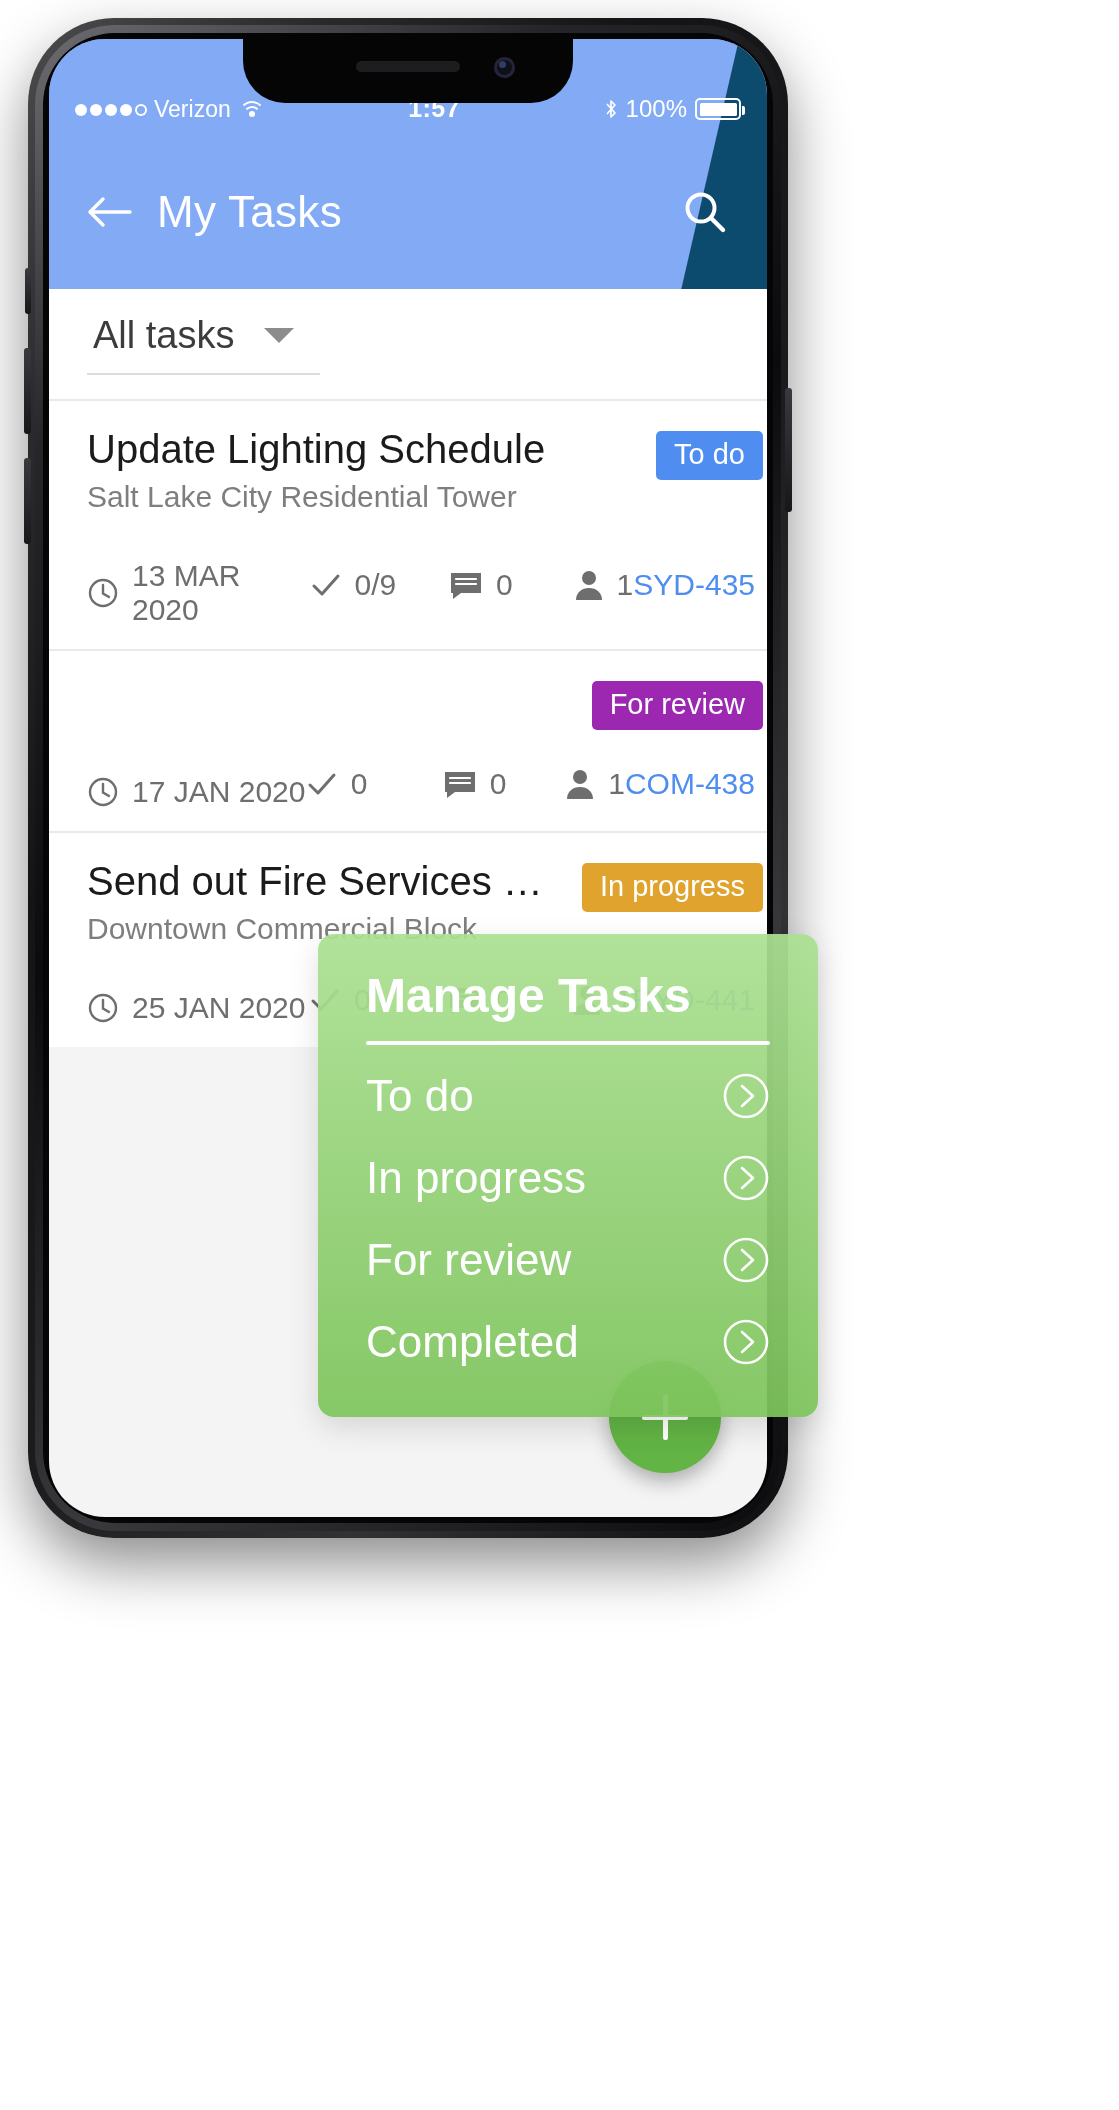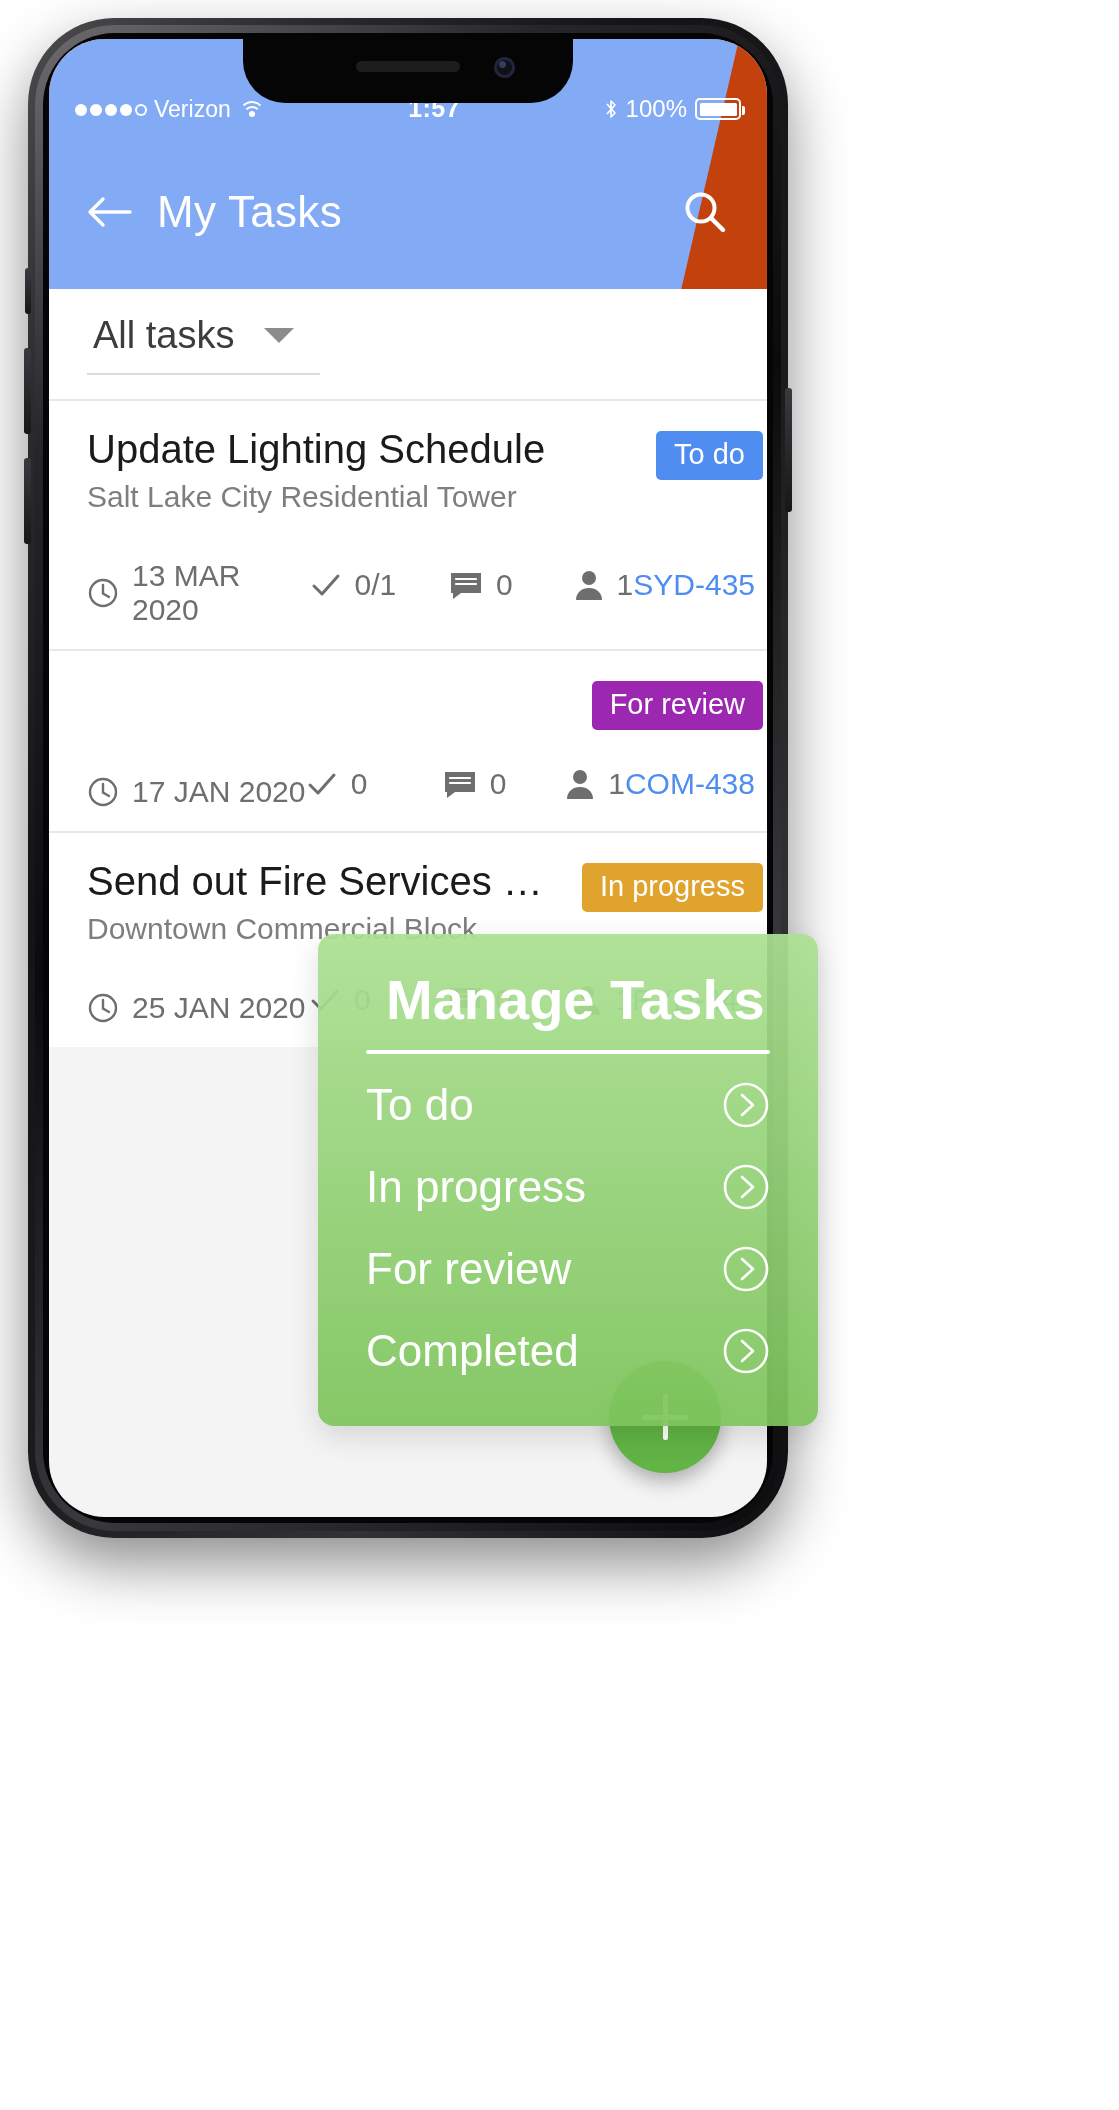--- a/index.html
+++ b/index.html
@@ -28,21 +28,21 @@
   .notch{position:absolute;left:50%;transform:translateX(-50%);top:0;width:330px;height:64px;
       background:#050506;border-radius:0 0 42px 42px;z-index:40;}
   .speaker{position:absolute;left:50%;transform:translateX(-50%);top:22px;width:104px;height:11px;
       border-radius:6px;background:#1d1d20;}
   .camera{position:absolute;right:58px;top:18px;width:21px;height:21px;border-radius:50%;
       background:#101018;box-shadow:inset 0 0 0 3px #24243a;}
   .camera::after{content:"";position:absolute;left:5px;top:4px;width:7px;height:7px;border-radius:50%;
       background:#2d3f63;}
 
   
-  .appbar{position:relative;height:250px;background:#c2410c;overflow:hidden;}
+  .appbar{position:relative;height:250px;background:#0c4a6e;overflow:hidden;}
   .appbar::before{content:"";position:absolute;left:-40px;top:-40px;width:700px;height:340px;
       background:#83abf5;transform:skewX(-13deg);}
   .statusbar{position:relative;z-index:3;height:84px;display:flex;align-items:flex-end;
       padding:0 26px 6px 26px;color:#fff;}
   .sb-left{display:flex;align-items:center;gap:7px;font-size:23px;}
   .dots{display:flex;align-items:center;gap:3px;}
   .dot{width:12px;height:12px;border-radius:50%;background:#fff;}
   .dot.hollow{background:transparent;box-shadow:inset 0 0 0 2px #fff;}
   .wifi{width:24px;height:18px;position:relative;margin-left:2px;}
   .wifi i{position:absolute;left:50%;transform:translateX(-50%);border:2.4px solid #fff;
@@ -101,21 +101,21 @@
   .fab{position:absolute;right:46px;bottom:44px;width:112px;height:112px;border-radius:50%;
       background:#62b445;box-shadow:0 8px 20px rgba(0,0,0,.3);display:flex;align-items:center;
       justify-content:center;cursor:pointer;z-index:20;}
   .fab:before{content:"";position:absolute;width:46px;height:5px;background:#fff;border-radius:2px;}
   .fab:after{content:"";position:absolute;width:5px;height:46px;background:#fff;border-radius:2px;}
 
   
   .panel{position:absolute;left:318px;top:934px;width:500px;border-radius:16px;
       background:linear-gradient(180deg,rgba(171,224,146,.93) 0%,rgba(126,196,92,.93) 100%);
       padding:34px 0 34px 0;z-index:60;box-shadow:0 10px 30px rgba(0,0,0,.13);}
-  .panel-title{color:#fff;font-size:56px;font-weight:bold;padding:0 68px;line-height:1.15;
+  .panel-title{color:#fff;font-size:48px;font-weight:bold;padding:0 48px;line-height:1.15;
       white-space:nowrap;}
   .panel-rule{height:4px;background:#fff;margin:18px 48px 10px 48px;border-radius:2px;}
   .panel-item{display:flex;align-items:center;padding:16px 48px;cursor:pointer;}
   .panel-item-label{color:#fff;font-size:44px;flex:1;white-space:nowrap;}
   .chev{flex:none;width:48px;height:48px;}
 </style>
 </head>
 <body>
 
 <div class="phone">
@@ -208,21 +208,21 @@
                 </svg>
               </span>
               <span>13 MAR 2020</span>
             </span>
             <span class="meta m-check">
               <span class="ico">
                 <svg width="32" height="32" viewBox="0 0 32 32">
                   <path d="M4 17l8 8L28 7" fill="none" stroke="#6e6e6e" stroke-width="3" stroke-linecap="round" stroke-linejoin="round"></path>
                 </svg>
               </span>
-              <span>0/1</span>
+              <span>0/9</span>
             </span>
             <span class="meta m-comment">
               <span class="ico">
                 <svg width="34" height="30" viewBox="0 0 34 30">
                   <path d="M2 3h30v20H12l-8 6v-6H2z" fill="#6e6e6e"></path>
                   <path d="M7 9h20M7 14h20" stroke="#fff" stroke-width="2.2" stroke-linecap="round"></path>
                 </svg>
               </span>
               <span>0</span>
             </span>

